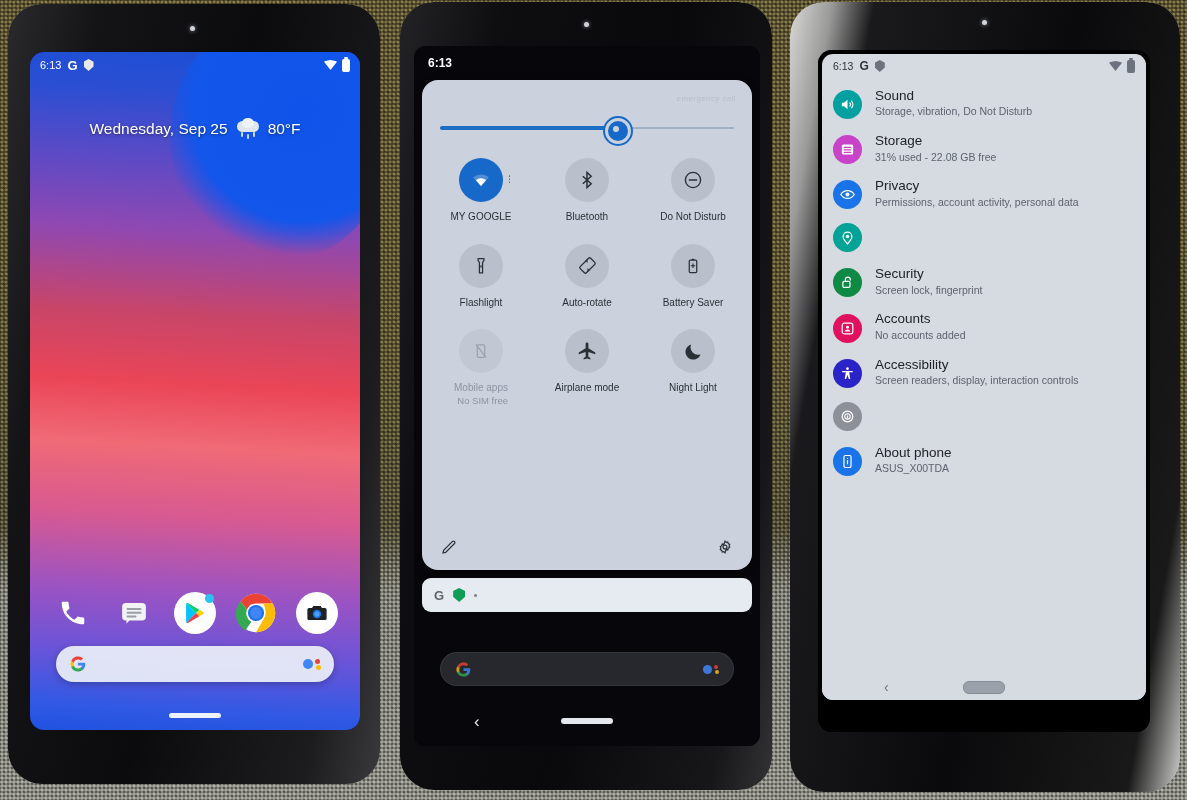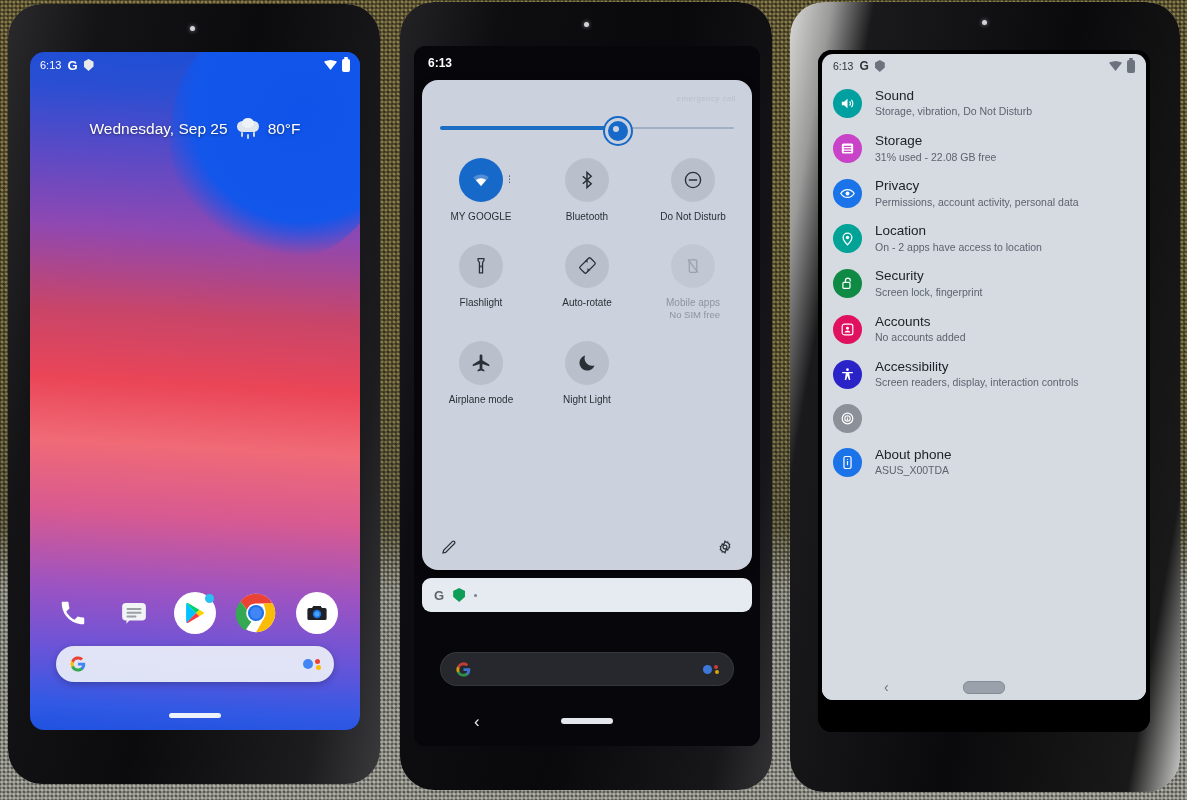--- a/index.html
+++ b/index.html
@@ -135,21 +135,21 @@
   
   .set-screen{position:absolute;inset:0;background:#000;}
   .set-body{position:absolute;left:4px;right:4px;top:4px;bottom:32px;background:#d6dae1;border-radius:11px;overflow:hidden;}
   .set-sb{height:24px;display:flex;align-items:center;padding:0 11px;box-sizing:border-box;font-size:10.5px;color:#2f333a;}
   .set-sb .shield{background:#6c737e;}
   .set-sb .wifi-ic{background:#6c737e;}
   .set-sb .batt-ic{background:#6c737e;}
   .set-sb .batt-ic:before{background:#6c737e;}
 
   .set-list{padding:2px 0 0 0;}
-  .srow{display:flex;gap:13px;padding:6px 27px 6px 11px;align-items:center;}
+  .srow{display:flex;gap:13px;padding:6px 27px 6px 11px;align-items:flex-end;}
   .sic{width:29px;height:29px;border-radius:50%;flex:0 0 29px;display:flex;align-items:center;justify-content:center;margin-top:2px;}
   .stxt{min-width:0;}
   .stitle{font-size:13.5px;color:#20242a;line-height:1.22;}
   .ssub{font-size:10.5px;color:#5d646e;line-height:1.3;margin-top:1px;}
 
   .set-nav{position:absolute;left:0;right:0;bottom:0;height:26px;display:flex;align-items:center;justify-content:center;background:#d6dae1;}
   .set-back{position:absolute;left:62px;color:#6a717b;font-size:14px;line-height:1;}
   .set-home{width:40px;height:11px;border-radius:6px;background:#9aa1ab;border:1px solid #848b95;}
 
   svg{display:block;}
@@ -318,20 +318,30 @@
             <svg viewBox="0 0 24 24" style="width:21px;height:21px;">
                 <g transform="rotate(45 12 12)">
                   <rect x="7" y="3.6" width="10" height="16.8" rx="1.6" fill="none" stroke="#2b2f36" stroke-width="1.5"></rect>
                 </g>
                 <path fill="#2b2f36" d="M9.6 6.6l2.4-2.4v4.8zM14.4 17.4L12 19.8v-4.8z"></path>
               </svg>
           </div>
           <div class="tlabel">Auto-rotate</div>
         </div>
 
+        <div class="tile">
+          <div class="tcirc">
+            <svg viewBox="0 0 24 24" style="width:20px;height:20px;">
+                <rect x="7.5" y="5" width="9" height="15" rx="1.4" fill="none" stroke="#2b2f36" stroke-width="1.5"></rect>
+                <rect x="10.3" y="3.2" width="3.4" height="1.8" rx=".7" fill="#2b2f36"></rect>
+                <path fill="#2b2f36" d="M11.3 9h1.4v2h2v1.4h-2v2h-1.4v-2h-2V11h2z"></path>
+              </svg>
+          </div>
+          <div class="tlabel">Battery Saver</div>
+        </div>
 
         <div class="tile">
           <div class="tcirc" style="background:#c2c8d3;">
             <svg viewBox="0 0 24 24" style="width:20px;height:20px;">
                 <rect x="7.5" y="4.5" width="9" height="15" rx="1.4" fill="none" stroke="#9aa1ad" stroke-width="1.5"></rect>
                 <line x1="6" y1="4" x2="18" y2="20" stroke="#9aa1ad" stroke-width="1.5"></line>
               </svg>
           </div>
           <div class="tlabel dim">
             <span>Mobile apps</span>
@@ -464,24 +474,20 @@
           </span>
         </div>
 
         <div class="srow">
           <span class="sic" style="background:#00a396;">
             <svg viewBox="0 0 24 24" style="width:17px;height:17px;">
                 <path fill="none" stroke="#fff" stroke-width="1.8" d="M12 21s6.2-6.1 6.2-10.3A6.2 6.2 0 0 0 5.8 10.7C5.8 14.9 12 21 12 21z"></path>
                 <circle cx="12" cy="10.6" r="2.4" fill="#fff"></circle>
               </svg>
           </span>
-          <span class="stxt">
-            <span class="stitle">Location</span>
-            <span class="ssub" style="display:block">On - 2 apps have access to location</span>
-          </span>
         </div>
 
         <div class="srow">
           <span class="sic" style="background:#0f8a45;">
             <svg viewBox="0 0 24 24" style="width:17px;height:17px;">
                 <rect x="5.5" y="10.5" width="10" height="8.5" rx="1.6" fill="none" stroke="#fff" stroke-width="1.7"></rect>
                 <path fill="none" stroke="#fff" stroke-width="1.7" d="M9 10.5V8a3.5 3.5 0 0 1 7 0v1"></path>
               </svg>
           </span>
           <span class="stxt">

